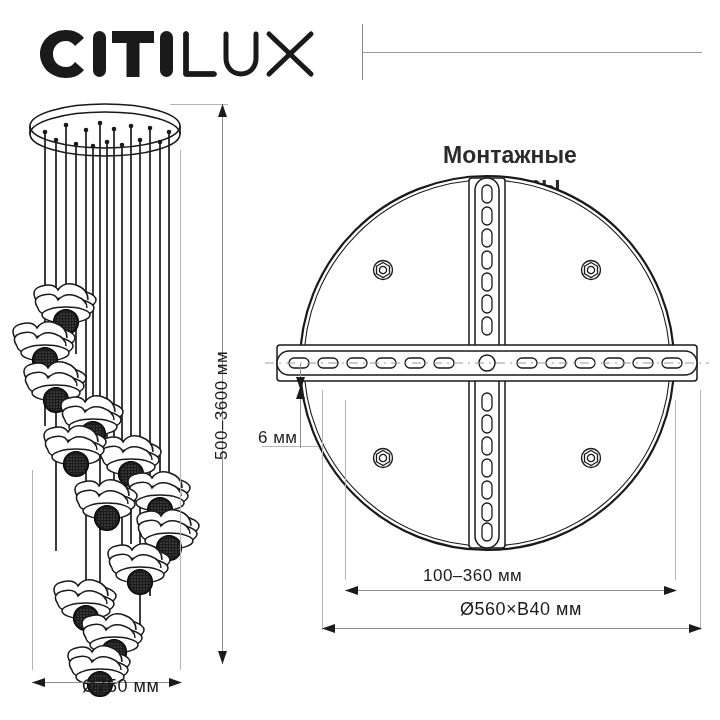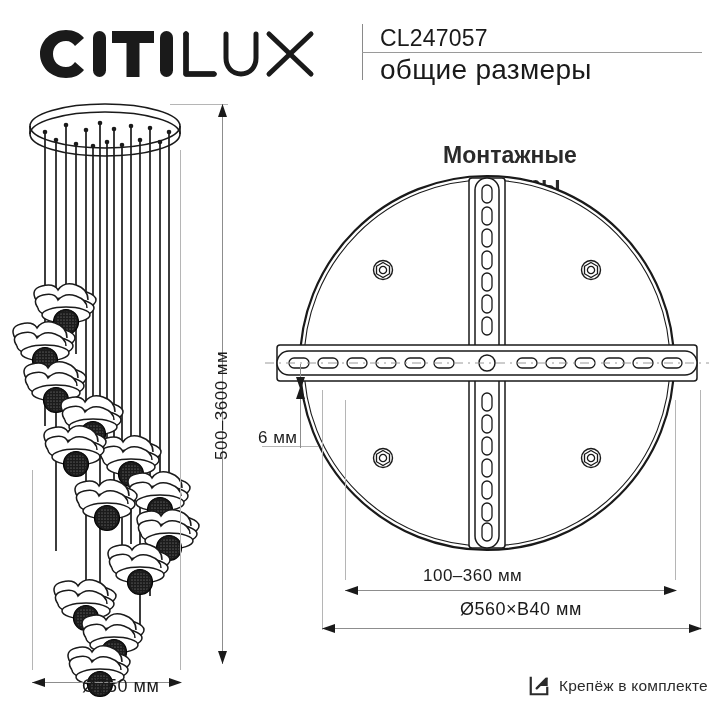--- a/index.html
+++ b/index.html
@@ -70,22 +70,20 @@
 
         <path d="M190 8v24c0 9 6 16 15 16s15-7 15-16V8"></path>
 
         <path d="M233 8l42 40"></path>
         <path d="M275 8l-42 40"></path>
       </g>
     </svg>
 
     <div class="hdr-divider"></div>
     <div class="hdr-rule"></div>
-    <div class="hdr-code">CL247057</div>
-    <div class="hdr-sub">общие размеры</div>
   </div>
 
   <svg class="leftview" viewBox="0 0 250 600">
 
     <g stroke="#1a1a1a" fill="none">
       <ellipse cx="105" cy="30" rx="75" ry="22" stroke-width="1.6"></ellipse>
       <ellipse cx="105" cy="38" rx="75" ry="22" stroke-width="1.6"></ellipse>
       <path d="M30 30v8M180 30v8" stroke-width="1.6"></path>
     </g>
 
@@ -319,22 +317,14 @@
     <polygon points="338,6.5 325,2 325,11" fill="#1a1a1a"></polygon>
   </svg>
 
   <div class="dimtext" style="left:412px;top:599px;font-size:18px;margin-left:48px;">Ø560×В40 мм</div>
   <div class="dimline h" style="left:322px;top:628px;width:378px;"></div>
   <svg style="position:absolute;left:316px;top:622px;width:392px;height:13px;">
     <polygon points="6,6.5 19,2 19,11" fill="#1a1a1a"></polygon>
     <polygon points="386,6.5 373,2 373,11" fill="#1a1a1a"></polygon>
   </svg>
 
-  <div class="badge">
-    <svg class="badge-ico" viewBox="0 0 24 24">
-      <path d="M3 3v18h18v-7" fill="none" stroke="#2b2b2b" stroke-width="2.4" stroke-linecap="square"></path>
-      <path d="M20 4L9.5 14.5" fill="none" stroke="#2b2b2b" stroke-width="2.6" stroke-linecap="round"></path>
-      <polygon points="21.5,2.5 21.5,12 12,12" fill="#2b2b2b"></polygon>
-    </svg>
-    <span class="badge-label">Крепёж в комплекте</span>
-  </div>
 
 </div>
 
 </body></html>

